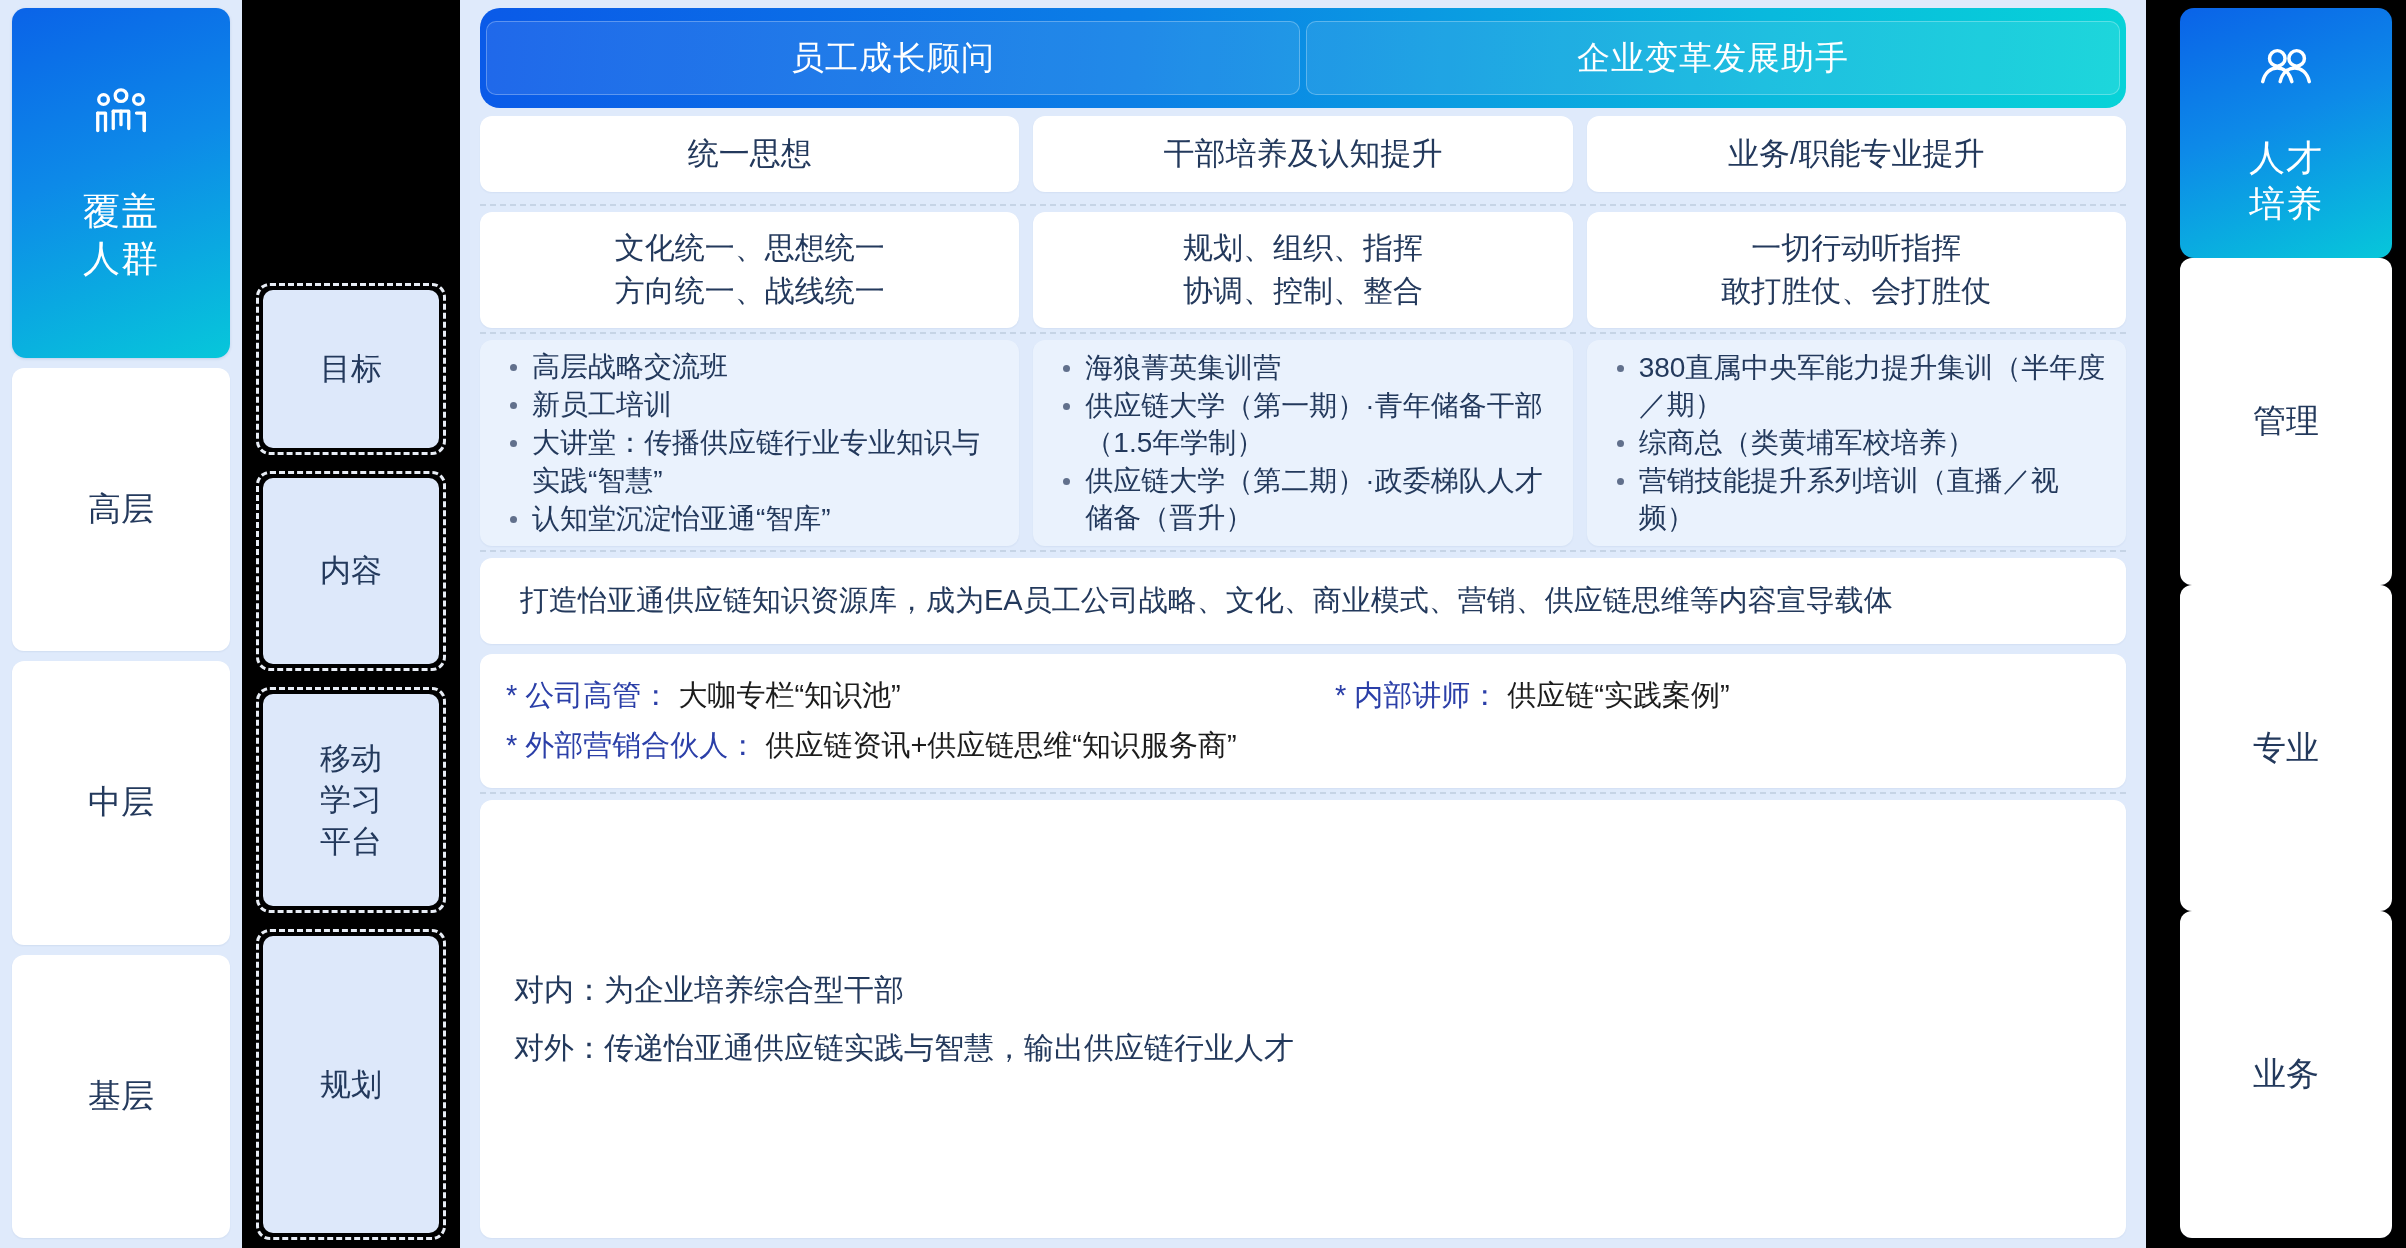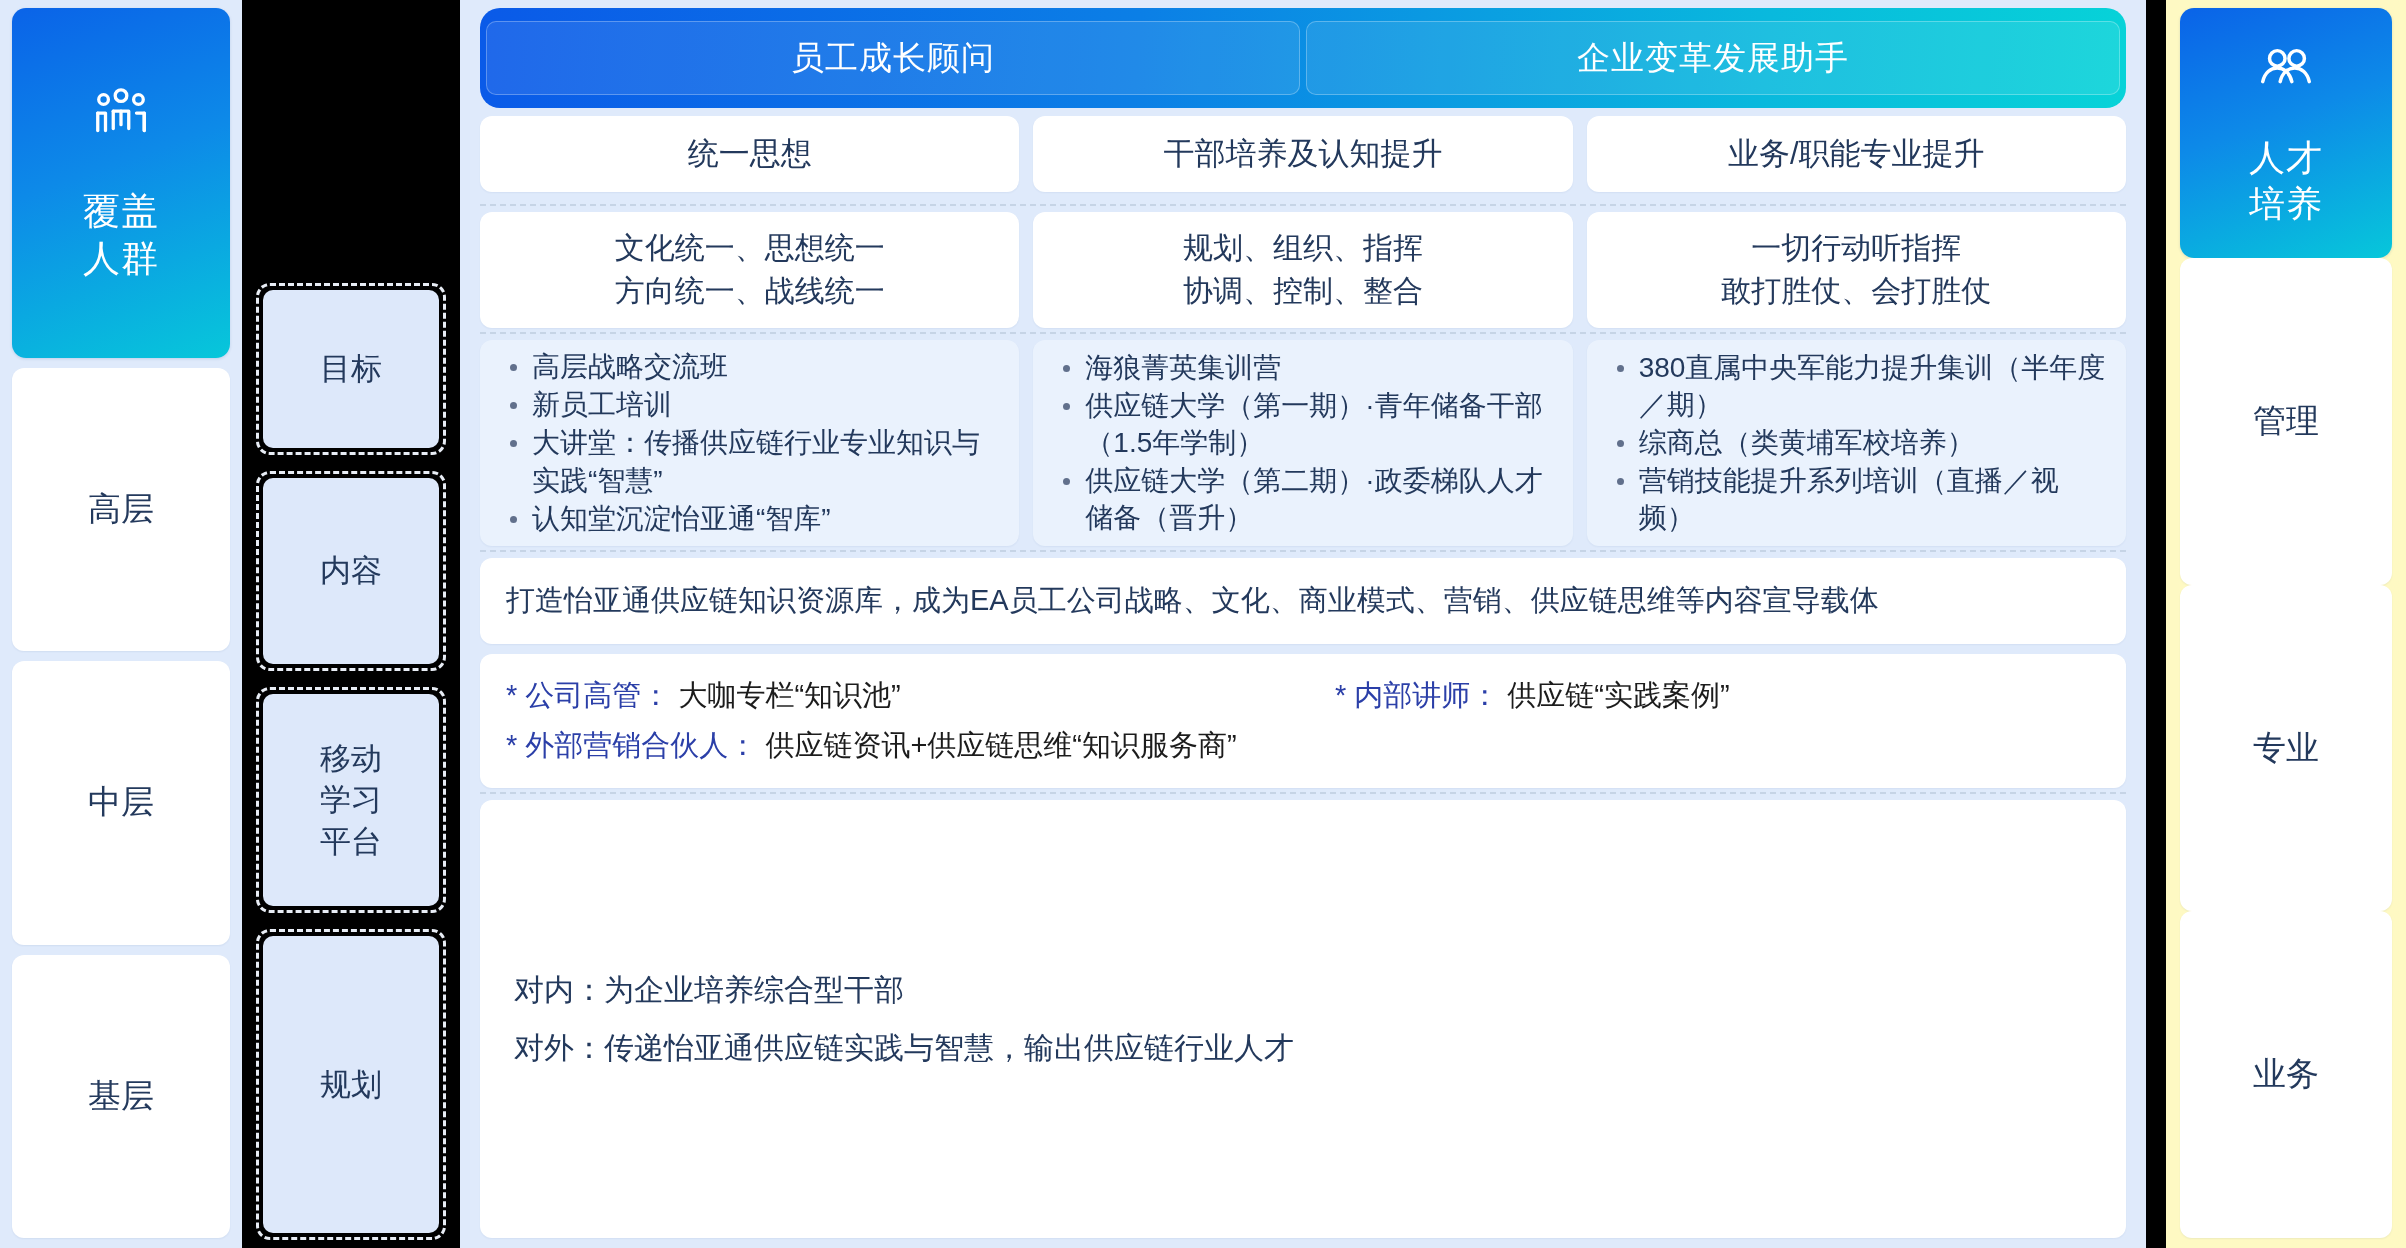--- a/index.html
+++ b/index.html
@@ -159,21 +159,21 @@
   .bullets li::before {
     content: "";
     position: absolute;
     left: 4px; top: 16px;
     width: 7px; height: 7px;
     border-radius: 50%;
     background: #61708c;
   }
 
   .row-mlp-top { flex: 0 0 86px; margin-bottom: 10px; }
-  .row-mlp-top .card { font-size: 29px; justify-content: flex-start; padding-left: 26px; text-align:left;}
+  .row-mlp-top .card { font-size: 29px; justify-content: flex-start; padding-left: 40px; text-align:left;}
 
   .row-mlp-stars { flex: 0 0 134px; }
   .row-mlp-stars .card {
     justify-content: flex-start; align-items: center;
     padding: 0 26px; text-align: left;
   }
   .stars-grid {
     width: 100%;
     display: grid;
     grid-template-columns: 52% 48%;
@@ -192,21 +192,21 @@
 
   
   .black-div { flex: 0 0 20px; background: #000; }
 
   
   .right-rail {
     width: 240px;
     flex: 0 0 240px;
     padding: 8px 14px 10px 14px;
     display: flex; flex-direction: column; 
-    background: #fef9c3;
+    background: #000000;
   }
   .right-rail .rail-head { flex: 0 0 250px; gap: 34px; }
   .right-rail .rail-head .ttl { font-size: 36px; }
 </style>
 </head>
 <body>
 
 <div class="stage">
 
   <div class="left-rail">

